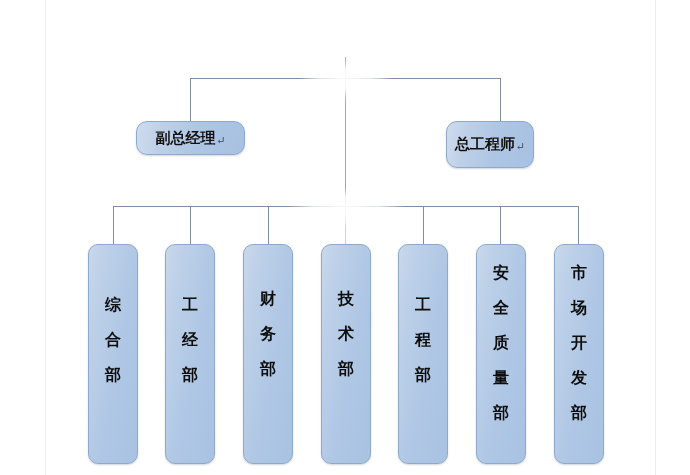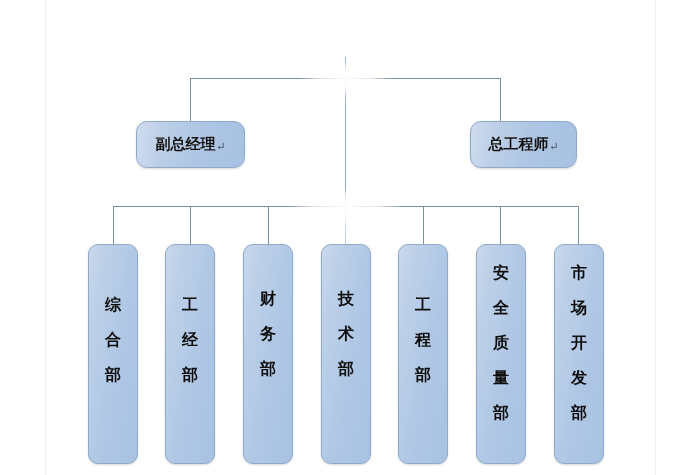--- a/index.html
+++ b/index.html
@@ -149,27 +149,27 @@
   <div class="conn v" style="left:423px; top:206px; height:38px;"></div>
   <div class="conn v" style="left:500px; top:206px; height:38px;"></div>
   <div class="conn v" style="left:578px; top:206px; height:38px;"></div>
 
   <div class="spine" style="top:57px; height:187px;"></div>
 
   <div class="crosswash" style="left:300px; top:62px; width:92px; height:34px;"></div>
   <div class="crosswash" style="left:288px; top:188px; width:116px; height:38px;"></div>
 
 
-  <div class="node wide" style="left:136px; top:121px; width:109px; height:47px;">
+  <div class="node wide" style="left:136px; top:121px; width:109px; height:34px;">
     <span class="label">
       <span>副总经理</span><span class="pilcrow">↵</span>
     </span>
   </div>
 
-  <div class="node wide" style="left:470px; top:121px; width:107px; height:47px;">
+  <div class="node wide" style="left:446px; top:121px; width:88px; height:47px;">
     <span class="label">
       <span>总工程师</span><span class="pilcrow">↵</span>
     </span>
   </div>
 
   <div class="node tall" style="left:88px; top:244px; width:50px; height:220px; padding-top:52px;">
     <span class="vlabel">
       <span class="ch">综</span>
       <span class="ch">合</span>
       <span class="ch">部</span>

